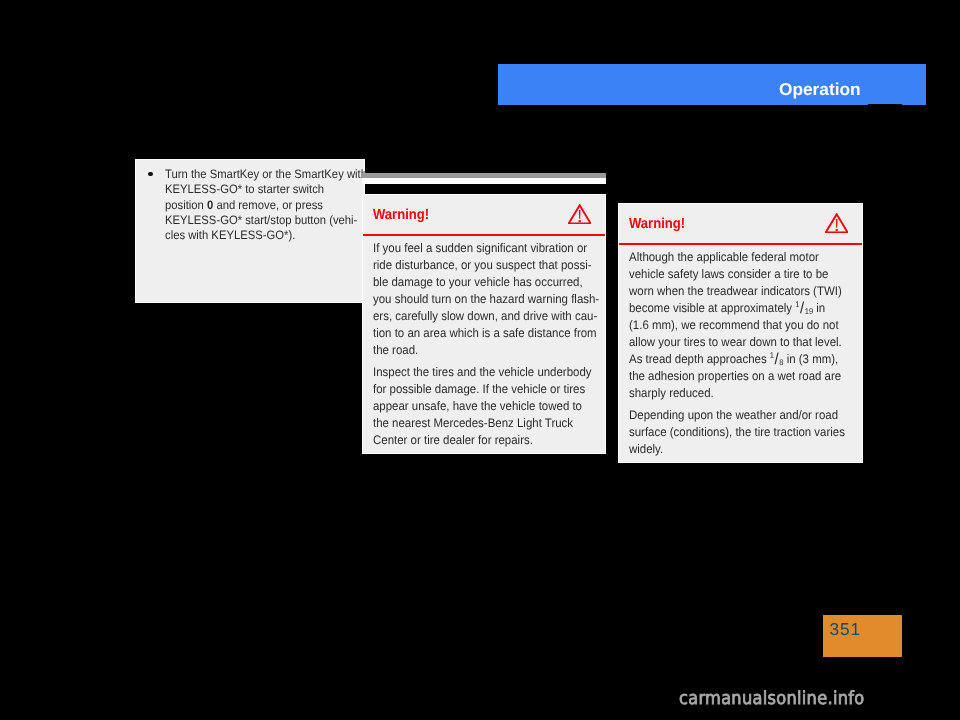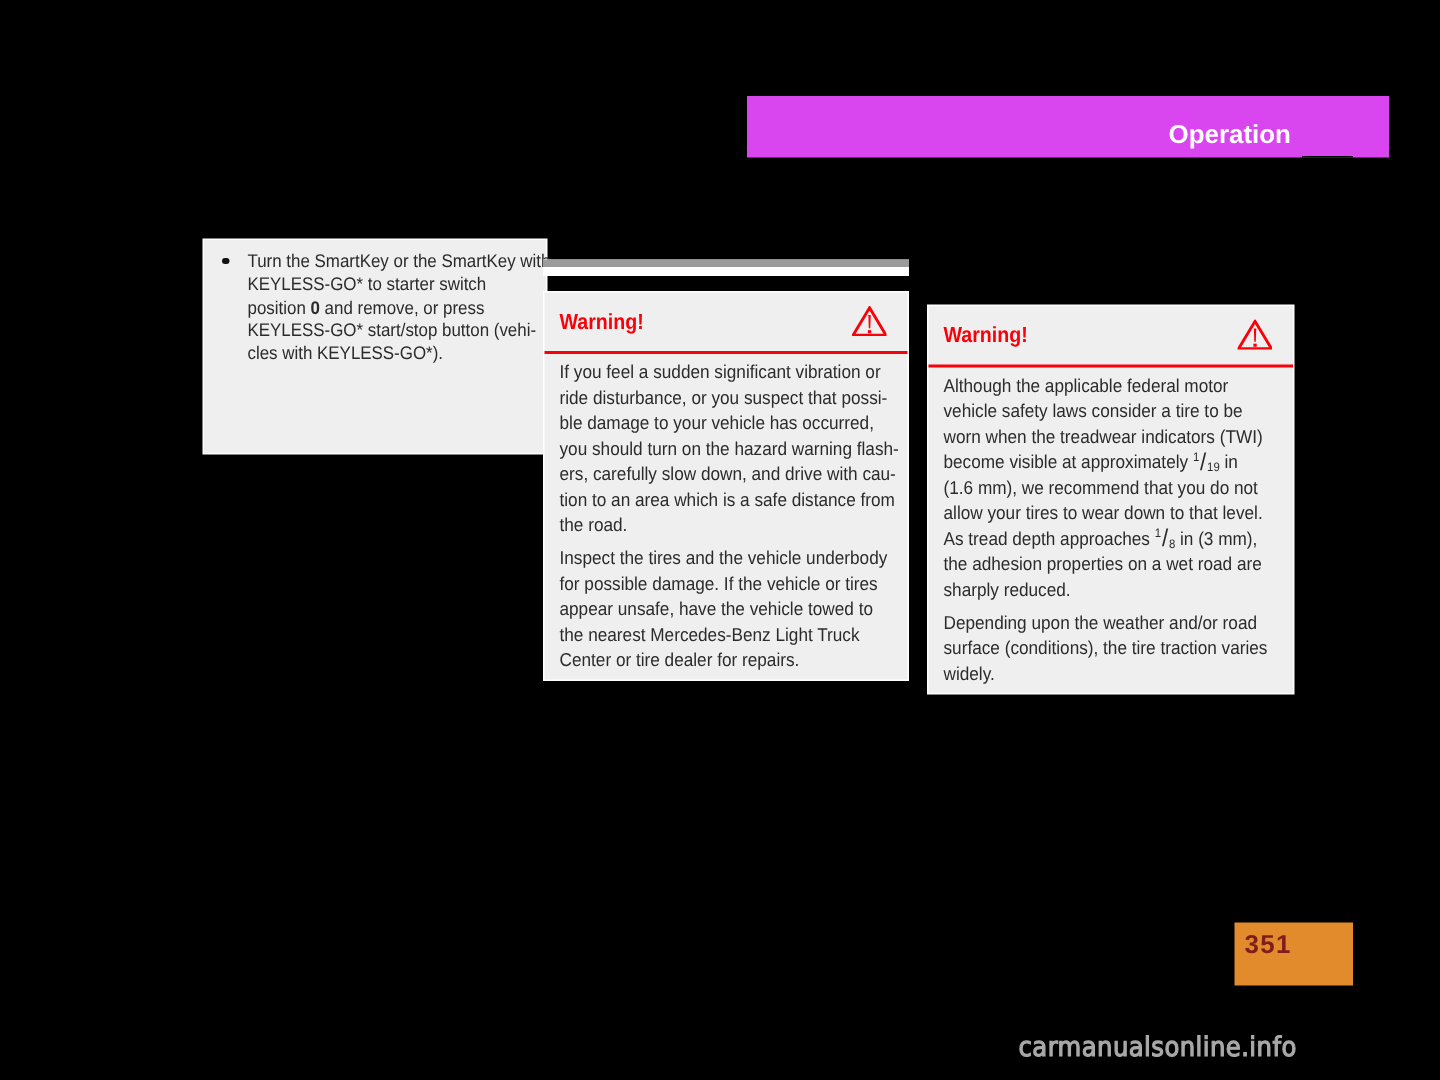--- a/index.html
+++ b/index.html
@@ -4,21 +4,21 @@
 <title>Manual page</title>
 <style>
   html,body{margin:0;padding:0;}
   body{width:960px;height:720px;background:#000;overflow:hidden;
        font-family:"Liberation Sans",sans-serif;
        -webkit-font-smoothing:antialiased;text-rendering:geometricPrecision;}
   .page{position:absolute;inset:0;}
   .abs{position:absolute;}
 
   
-  #header-bar{left:498px;top:64px;width:428px;height:41px;background:#d946ef;}
+  #header-bar{left:498px;top:64px;width:428px;height:41px;background:#3b82f6;}
   #header-notch{left:868px;top:104px;width:34px;height:1px;background:#000;}
   #header-title{position:absolute;left:281px;top:17.4px;color:#fff;font-weight:bold;
       font-size:17.3px;line-height:1;}
 
   
   .gbox{background:#EFEFEF;box-shadow:0 0 0 1px #FFFFFF;}
 
   #bullet-box{left:108px;top:160px;width:228px;height:142px;
               box-sizing:border-box;padding:7px 8px 0 8px;margin-left:28px;}
   #bullet-list{margin:0;padding:0;list-style:none;}
@@ -46,21 +46,21 @@
   .frac{white-space:nowrap;}
   .frac sup,.frac sub{font-size:8.2px;line-height:0;position:relative;vertical-align:baseline;}
   .frac sup{top:-4.6px;}
   .frac sub{top:2.0px;}
   .fsl{display:inline-block;line-height:0;position:relative;top:1.2px;
        font-size:16px;padding:0 0.6px;}
   .bdot{position:absolute;left:4.3px;top:4.7px;width:4.6px;height:4.6px;border-radius:50%;background:#111111;}
 
   
   #pagenum-box{left:823px;top:615px;width:79px;height:42px;background:#E28B2C;}
-  #pagenum{position:absolute;left:6.6px;top:5.6px;color:#7f1d1d;font-weight:bold;font-size:17.3px;line-height:1;letter-spacing:0.9px;}
+  #pagenum{position:absolute;left:6.6px;top:5.6px;color:#0c4a6e;font-weight:normal;font-size:17.3px;line-height:1;letter-spacing:0.9px;}
 
   
   #watermark{left:679px;top:690px;color:#A9A9A9;font-size:18px;line-height:1;letter-spacing:0.3px;
              font-family:"DejaVu Sans Condensed","DejaVu Sans",sans-serif;
              -webkit-text-stroke:0.75px #A9A9A9;}
 </style>
 </head>
 <body>
 
 <div class="page">

